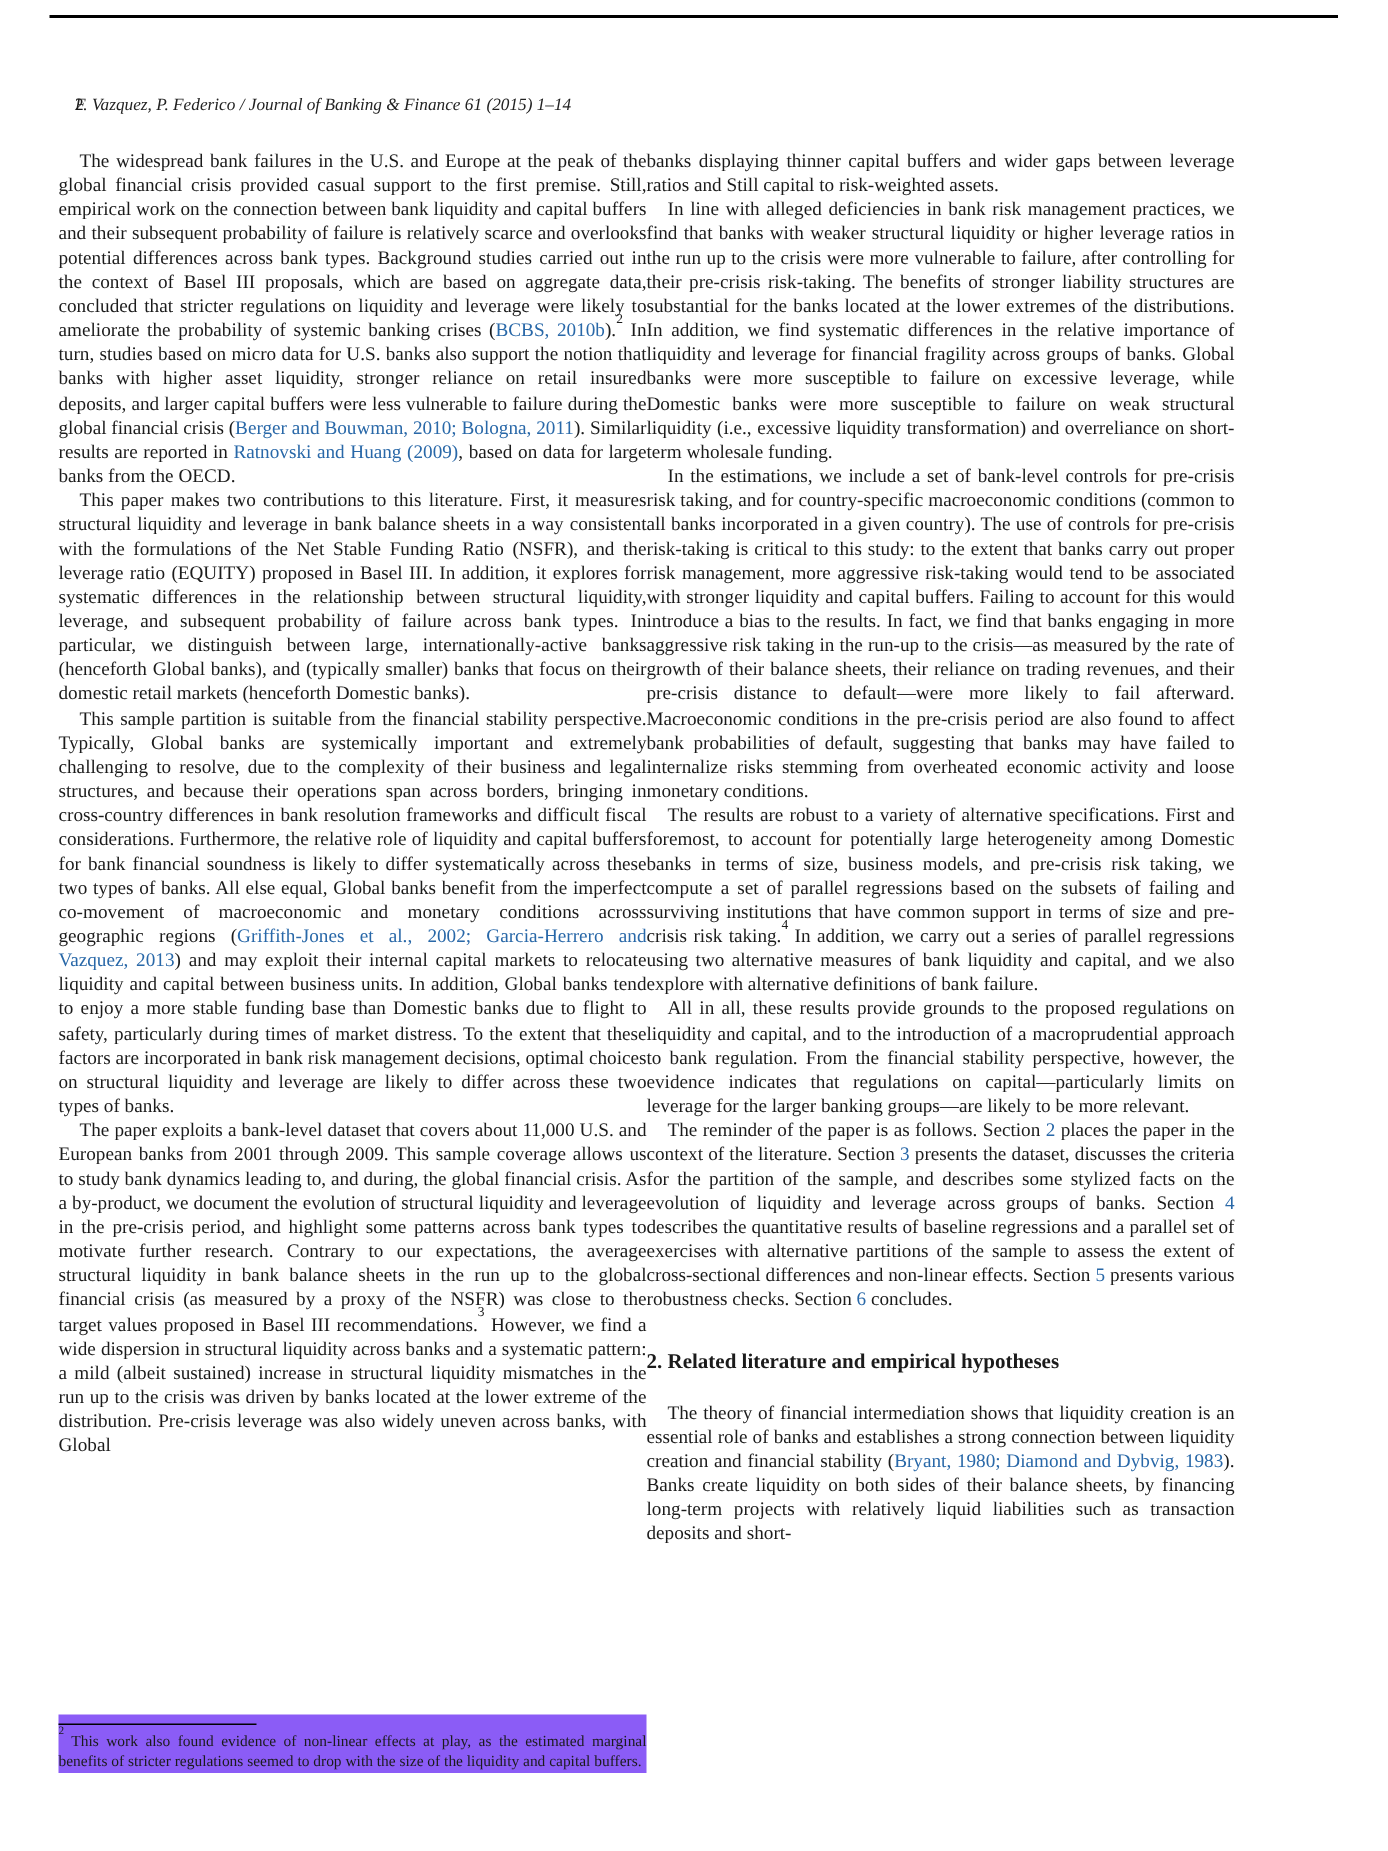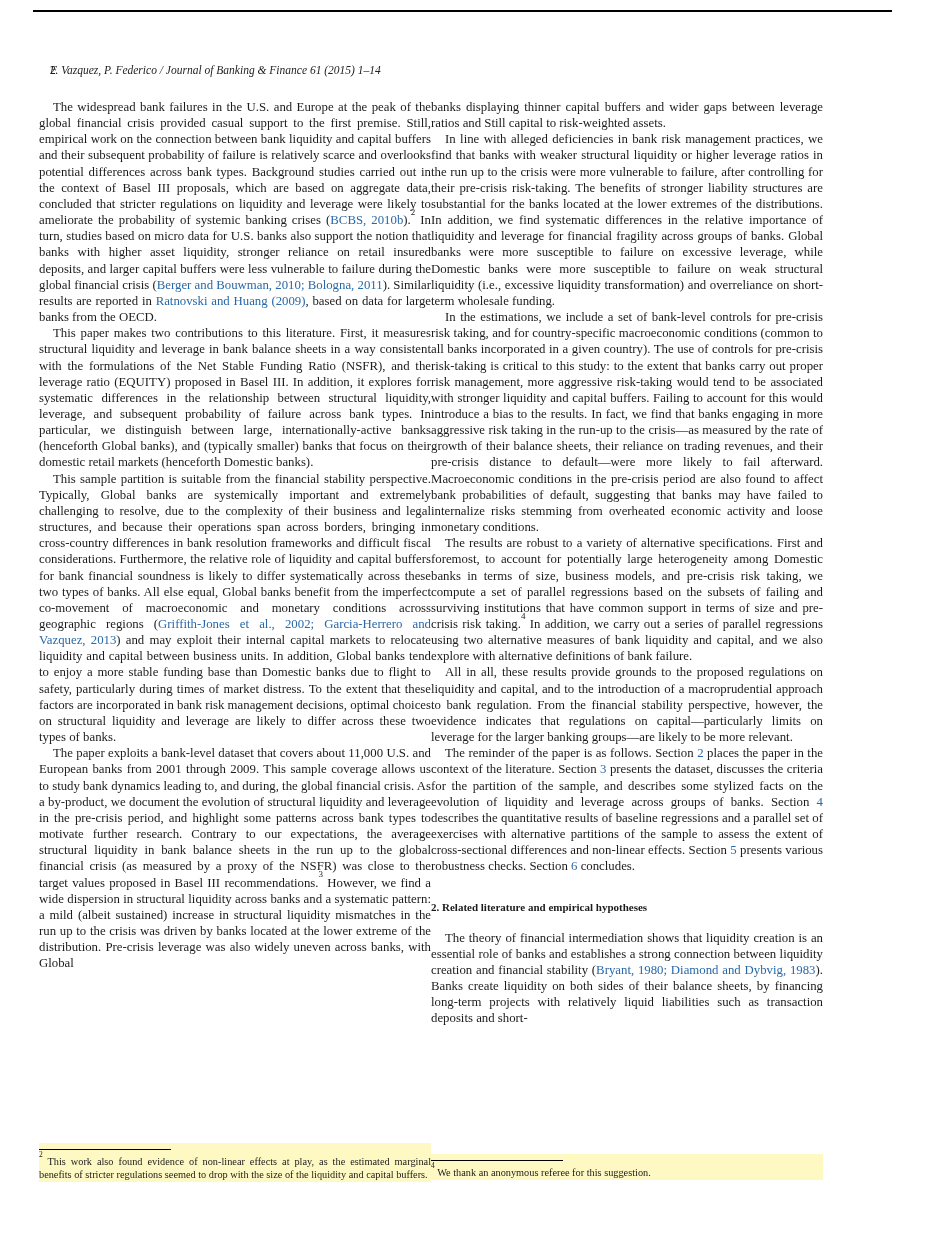--- a/index.html
+++ b/index.html
@@ -15,22 +15,22 @@
   .columns { position:absolute; top:99px; left:39px; width:825px; height:1085px; display:flex; }
   .column { position:relative; width:392px; height:100%; }
   .body-text {
     text-align:justify; font-size:12.8px; line-height:16.15px;
     -webkit-hyphens:auto; hyphens:auto; text-justify:inter-word;
   }
   .para { margin:0; }
   .para.indent { text-indent:14px; }
   sup { font-size:9px; line-height:0; position:relative; top:-4px; }
   a.cite-link { color:var(--link,#2968a8); text-decoration:none; cursor:pointer; }
-  .section-heading { font-size:11px; font-weight:bold; text-align:left; margin:26px 0 17px 0; }
-  .footnotes { position:absolute; left:0; right:0; background:#fef9c3; padding-top:6px; }
+  .section-heading { font-size:14px; font-weight:bold; text-align:left; margin:26px 0 17px 0; }
+  .footnotes { position:absolute; left:0; right:0; background:#8b5cf6; padding-top:6px; }
   .footnotes.fn-left { bottom:2px; }
   .footnotes.fn-right { bottom:4px; }
   .footnote-rule { width:132px; border-top:1px solid #000; margin-bottom:5px; }
   .footnote { font-size:10.3px; line-height:13.2px; text-align:justify; color:#1b1b1b; margin:0 0 1px 0; }
   .footnote sup { font-size:7.5px; top:-3px; }
 </style>
 </head>
 <body>
 
 <div class="page">
@@ -64,22 +64,16 @@
           <p class="para indent"><span>In line with alleged deficiencies in bank risk management practices, we find that banks with weaker structural liquidity or higher leverage ratios in the run up to the crisis were more vulnerable to failure, after controlling for their pre-crisis risk-taking. The benefits of stronger liability structures are substantial for the banks located at the lower extremes of the distributions. In addition, we find systematic differences in the relative importance of liquidity and leverage for financial fragility across groups of banks. Global banks were more susceptible to failure on excessive leverage, while Domestic banks were more susceptible to failure on weak structural liquidity (i.e., excessive liquidity transformation) and overreliance on short-term wholesale funding.</span></p>
           <p class="para indent"><span>In the estimations, we include a set of bank-level controls for pre-crisis risk taking, and for country-specific macroeconomic conditions (common to all banks incorporated in a given country). The use of controls for pre-crisis risk-taking is critical to this study: to the extent that banks carry out proper risk management, more aggressive risk-taking would tend to be associated with stronger liquidity and capital buffers. Failing to account for this would introduce a bias to the results. In fact, we find that banks engaging in more aggressive risk taking in the run-up to the crisis—as measured by the rate of growth of their balance sheets, their reliance on trading revenues, and their pre-crisis distance to default—were more likely to fail afterward. Macroeconomic conditions in the pre-crisis period are also found to affect bank probabilities of default, suggesting that banks may have failed to internalize risks stemming from overheated economic activity and loose monetary conditions.</span></p>
           <p class="para indent"><span>The results are robust to a variety of alternative specifications. First and foremost, to account for potentially large heterogeneity among Domestic banks in terms of size, business models, and pre-crisis risk taking, we compute a set of parallel regressions based on the subsets of failing and surviving institutions that have common support in terms of size and pre-crisis risk taking.</span><sup>4</sup><span> In addition, we carry out a series of parallel regressions using two alternative measures of bank liquidity and capital, and we also explore with alternative definitions of bank failure.</span></p>
           <p class="para indent"><span>All in all, these results provide grounds to the proposed regulations on liquidity and capital, and to the introduction of a macroprudential approach to bank regulation. From the financial stability perspective, however, the evidence indicates that regulations on capital—particularly limits on leverage for the larger banking groups—are likely to be more relevant.</span></p>
           <p class="para indent"><span>The reminder of the paper is as follows. Section </span><a href="#" class="cite-link">2</a><span> places the paper in the context of the literature. Section </span><a href="#" class="cite-link">3</a><span> presents the dataset, discusses the criteria for the partition of the sample, and describes some stylized facts on the evolution of liquidity and leverage across groups of banks. Section </span><a href="#" class="cite-link">4</a><span> describes the quantitative results of baseline regressions and a parallel set of exercises with alternative partitions of the sample to assess the extent of cross-sectional differences and non-linear effects. Section </span><a href="#" class="cite-link">5</a><span> presents various robustness checks. Section </span><a href="#" class="cite-link">6</a><span> concludes.</span></p>
         </div>
       <h2 class="section-heading">2. Related literature and empirical hypotheses</h2>
       <div class="body-text">
           <p class="para indent"><span>The theory of financial intermediation shows that liquidity creation is an essential role of banks and establishes a strong connection between liquidity creation and financial stability (</span><a href="#" class="cite-link">Bryant, 1980; Diamond and Dybvig, 1983</a><span>). Banks create liquidity on both sides of their balance sheets, by financing long-term projects with relatively liquid liabilities such as transaction deposits and short-</span></p>
         </div>
-      <div class="footnotes fn-right">
-        <div class="footnote-rule"></div>
-        <div>
-            <p class="footnote"><sup>4</sup> We thank an anonymous referee for this suggestion.</p>
-          </div>
-      </div>
     </div>
 
   </div>
 </div>
 
 </body></html>

